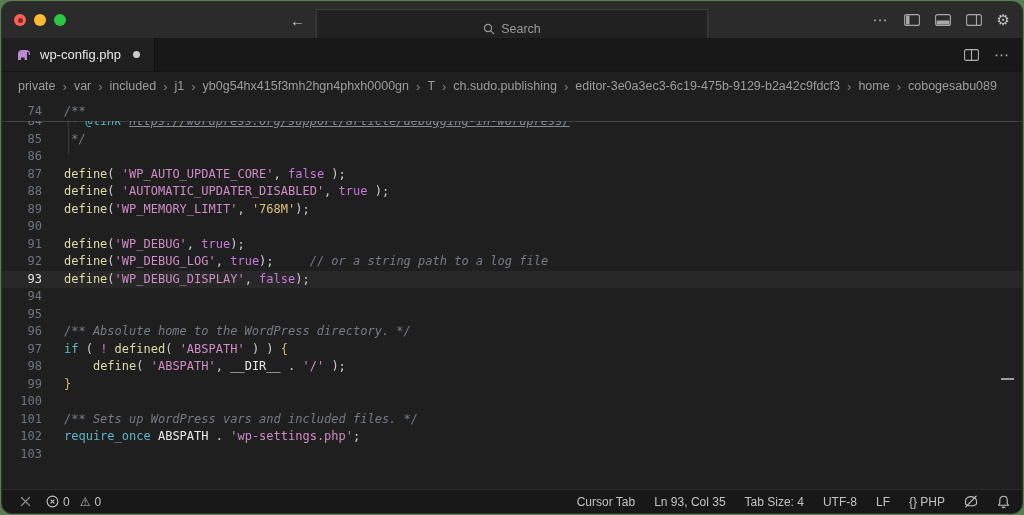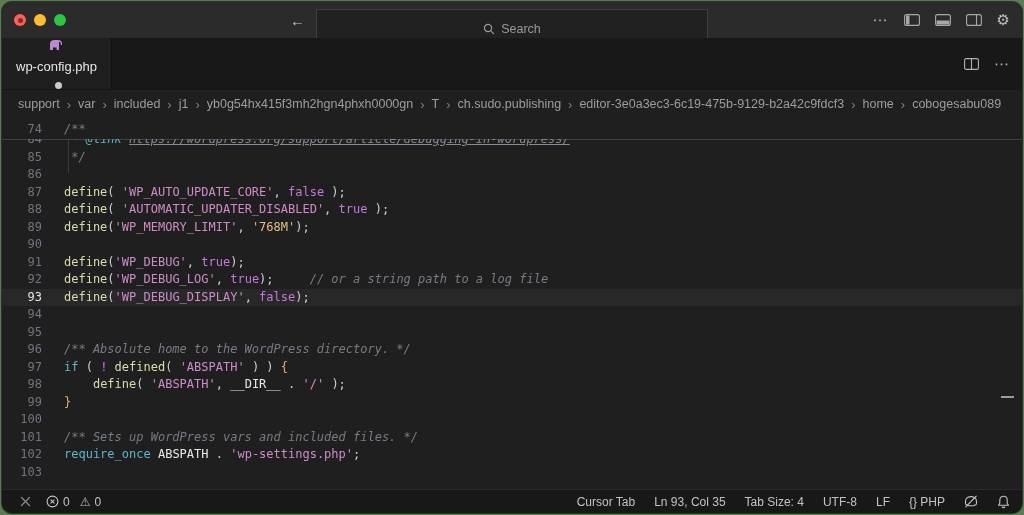--- a/index.html
+++ b/index.html
@@ -28,21 +28,21 @@
     color:#999; font-size:12.5px;
   }
   .tb-right { position:absolute; right:12px; top:0; height:36px; display:flex; align-items:center; gap:15px; }
   .dots { color:#b3b3b3; font-size:15px; letter-spacing:1px; }
   .gear { color:#c0c0c0; font-size:15px; font-family:"DejaVu Sans",sans-serif; }
 
   
   .tabbar { flex:0 0 34px; background:#181818; position:relative; display:flex; border-bottom:1px solid #151515; }
   .tab {
     background:#1f1f1f; display:flex; align-items:center; gap:8px;
-    padding:0 14px; border-right:1px solid #101010; height:100%;flex-direction:column;
+    padding:0 14px; border-right:1px solid #101010; height:100%;
   }
   .tab .fname { color:#e6e6e6; font-size:13px; }
   .mod-dot { width:7px; height:7px; border-radius:50%; background:#cccccc; margin-left:4px; }
   .tabbar-right { position:absolute; right:12px; top:0; height:100%; display:flex; align-items:center; gap:15px; }
 
   
   .breadcrumbs {
     flex:0 0 28px; background:#1f1f1f; display:flex; align-items:center;
     padding-left:16px; gap:7px; font-size:12.5px; color:#9d9d9d;
     white-space:nowrap; overflow:hidden;
@@ -147,21 +147,21 @@
         <svg width="15" height="12" viewBox="0 0 15 12">
             <rect x="0.6" y="0.6" width="13.8" height="10.8" rx="1.5" fill="none" stroke="#b0b0b0" stroke-width="1.1"></rect>
             <line x1="7.5" y1="0.6" x2="7.5" y2="11.4" stroke="#b0b0b0" stroke-width="1.1"></line>
           </svg>
       </span>
       <span class="dots">⋯</span>
     </div>
   </div>
 
   <div class="breadcrumbs">
-      <span>support</span>
+      <span>private</span>
       <span class="crumb-sep">›</span>
       <span>var</span>
       <span class="crumb-sep">›</span>
       <span>included</span>
       <span class="crumb-sep">›</span>
       <span>j1</span>
       <span class="crumb-sep">›</span>
       <span>yb0g54hx415f3mh2hgn4phxh0000gn</span>
       <span class="crumb-sep">›</span>
       <span>T</span>

